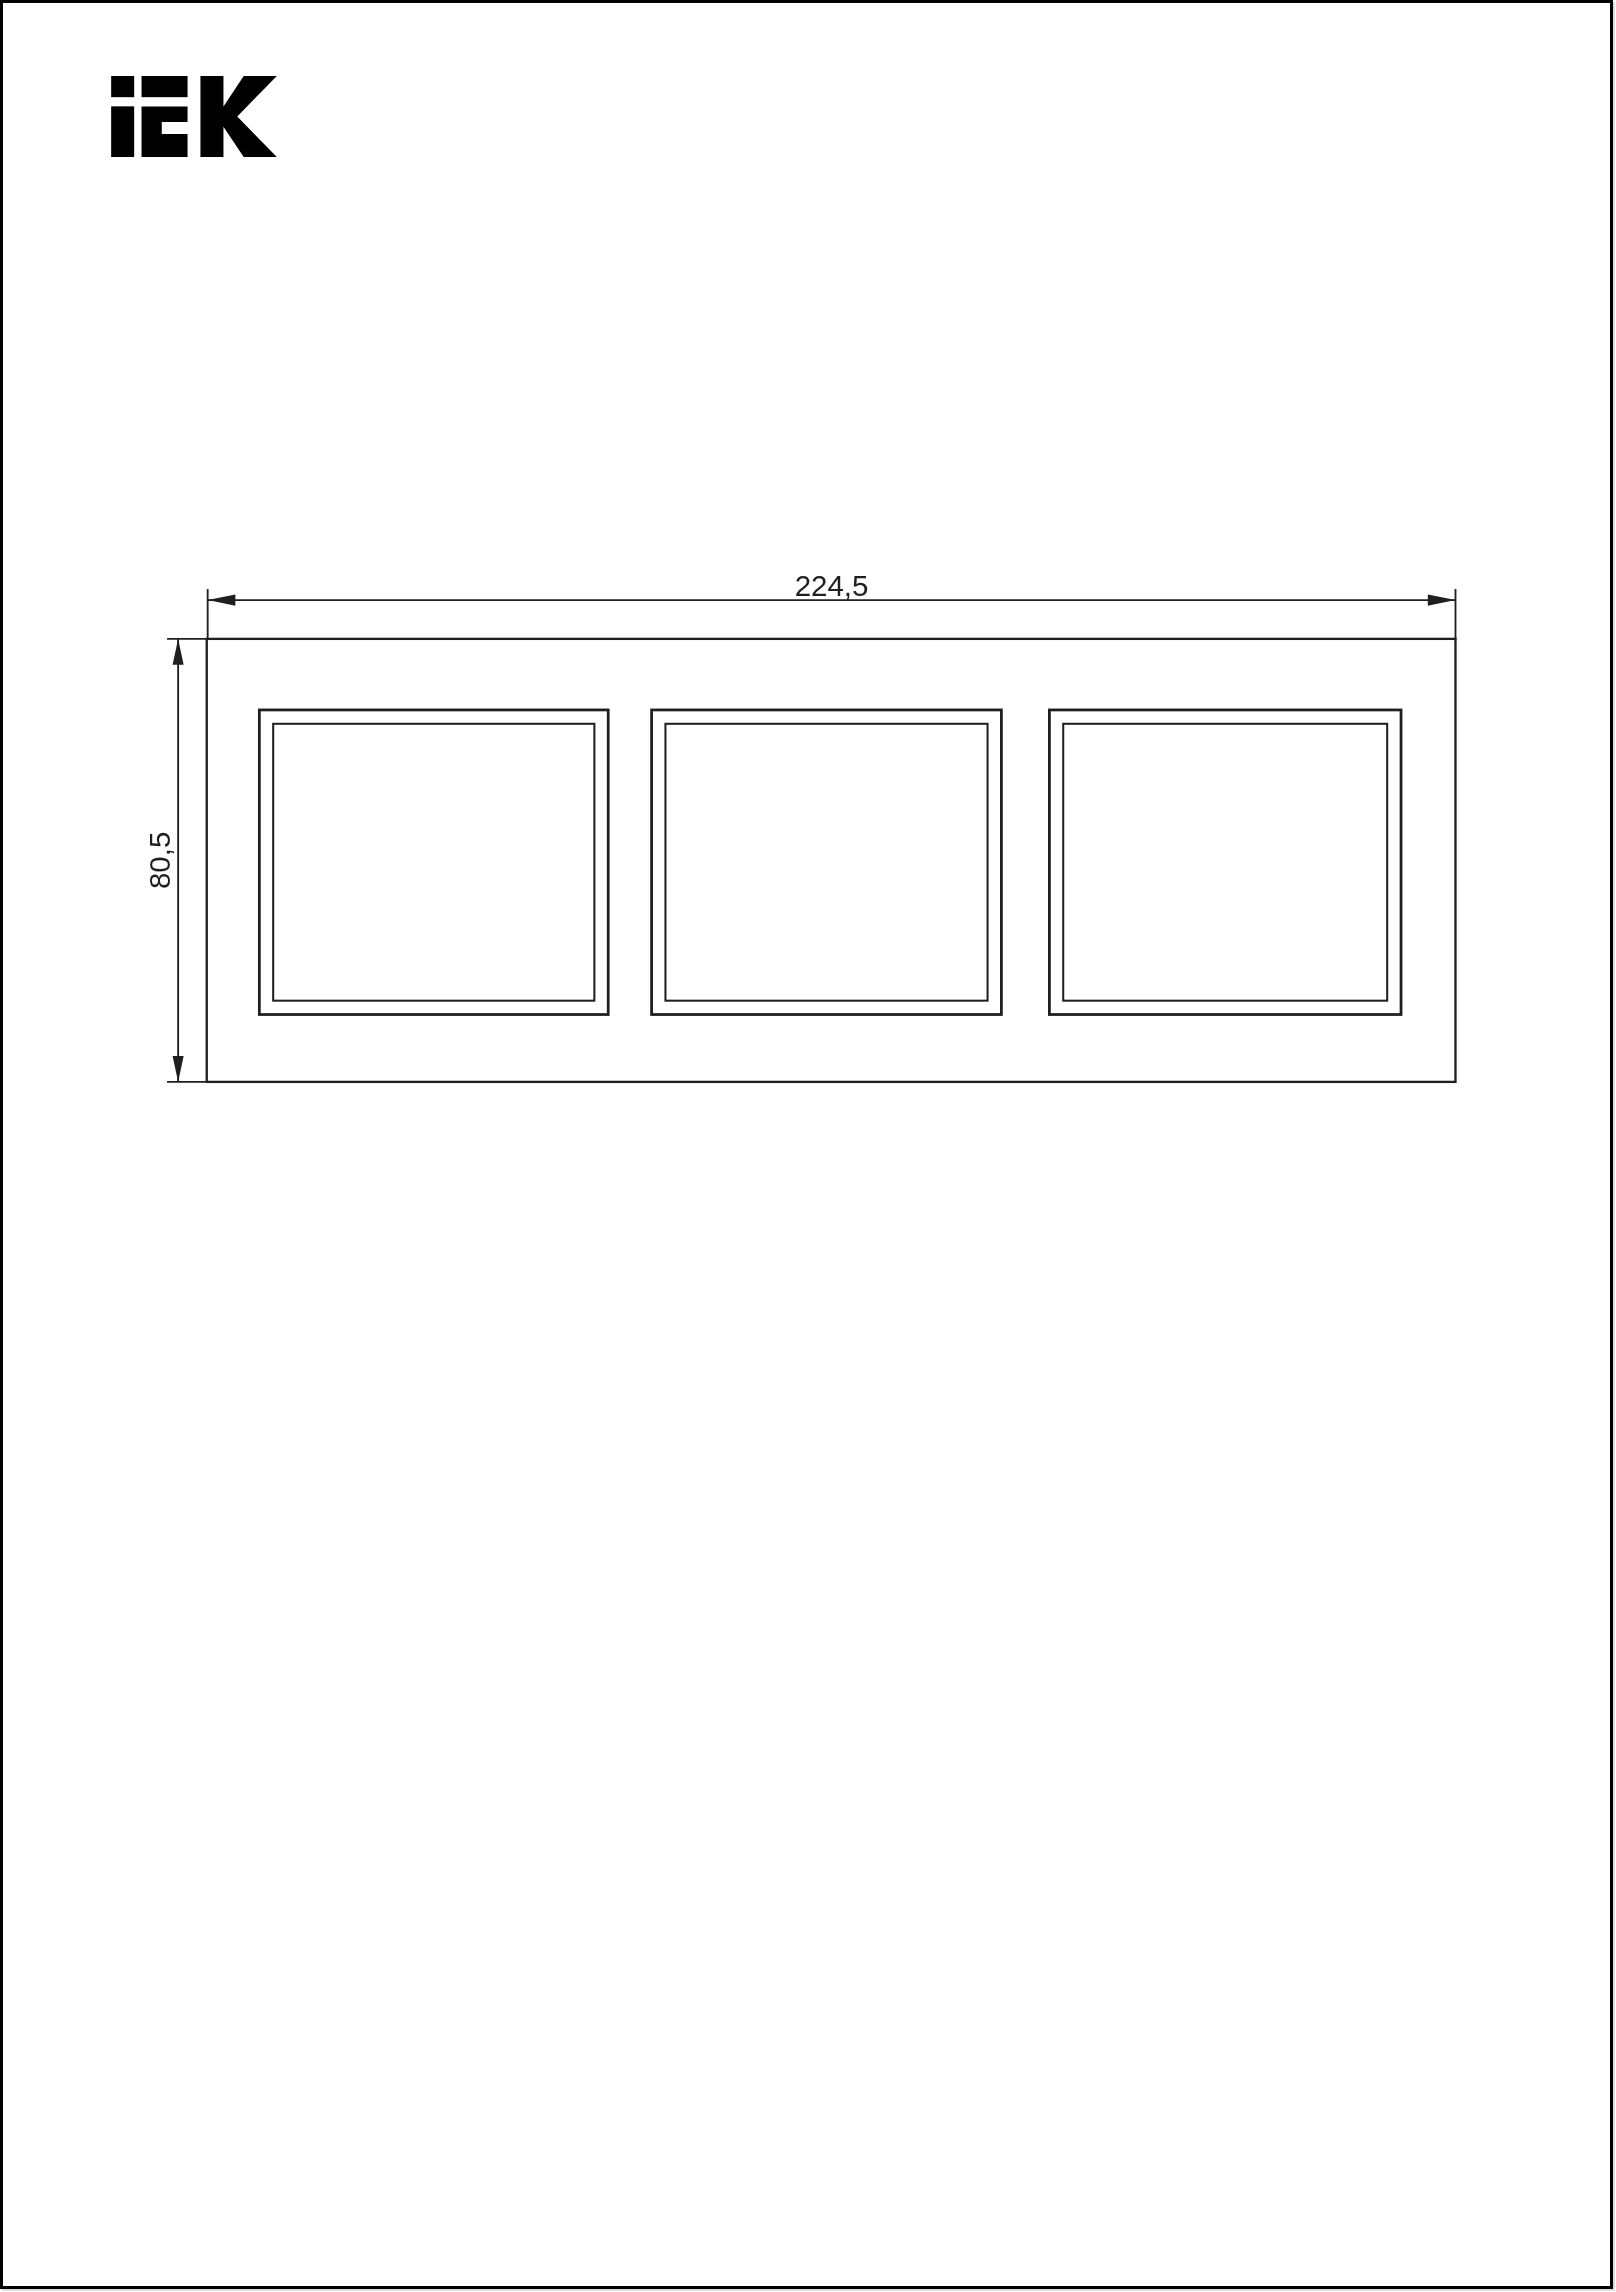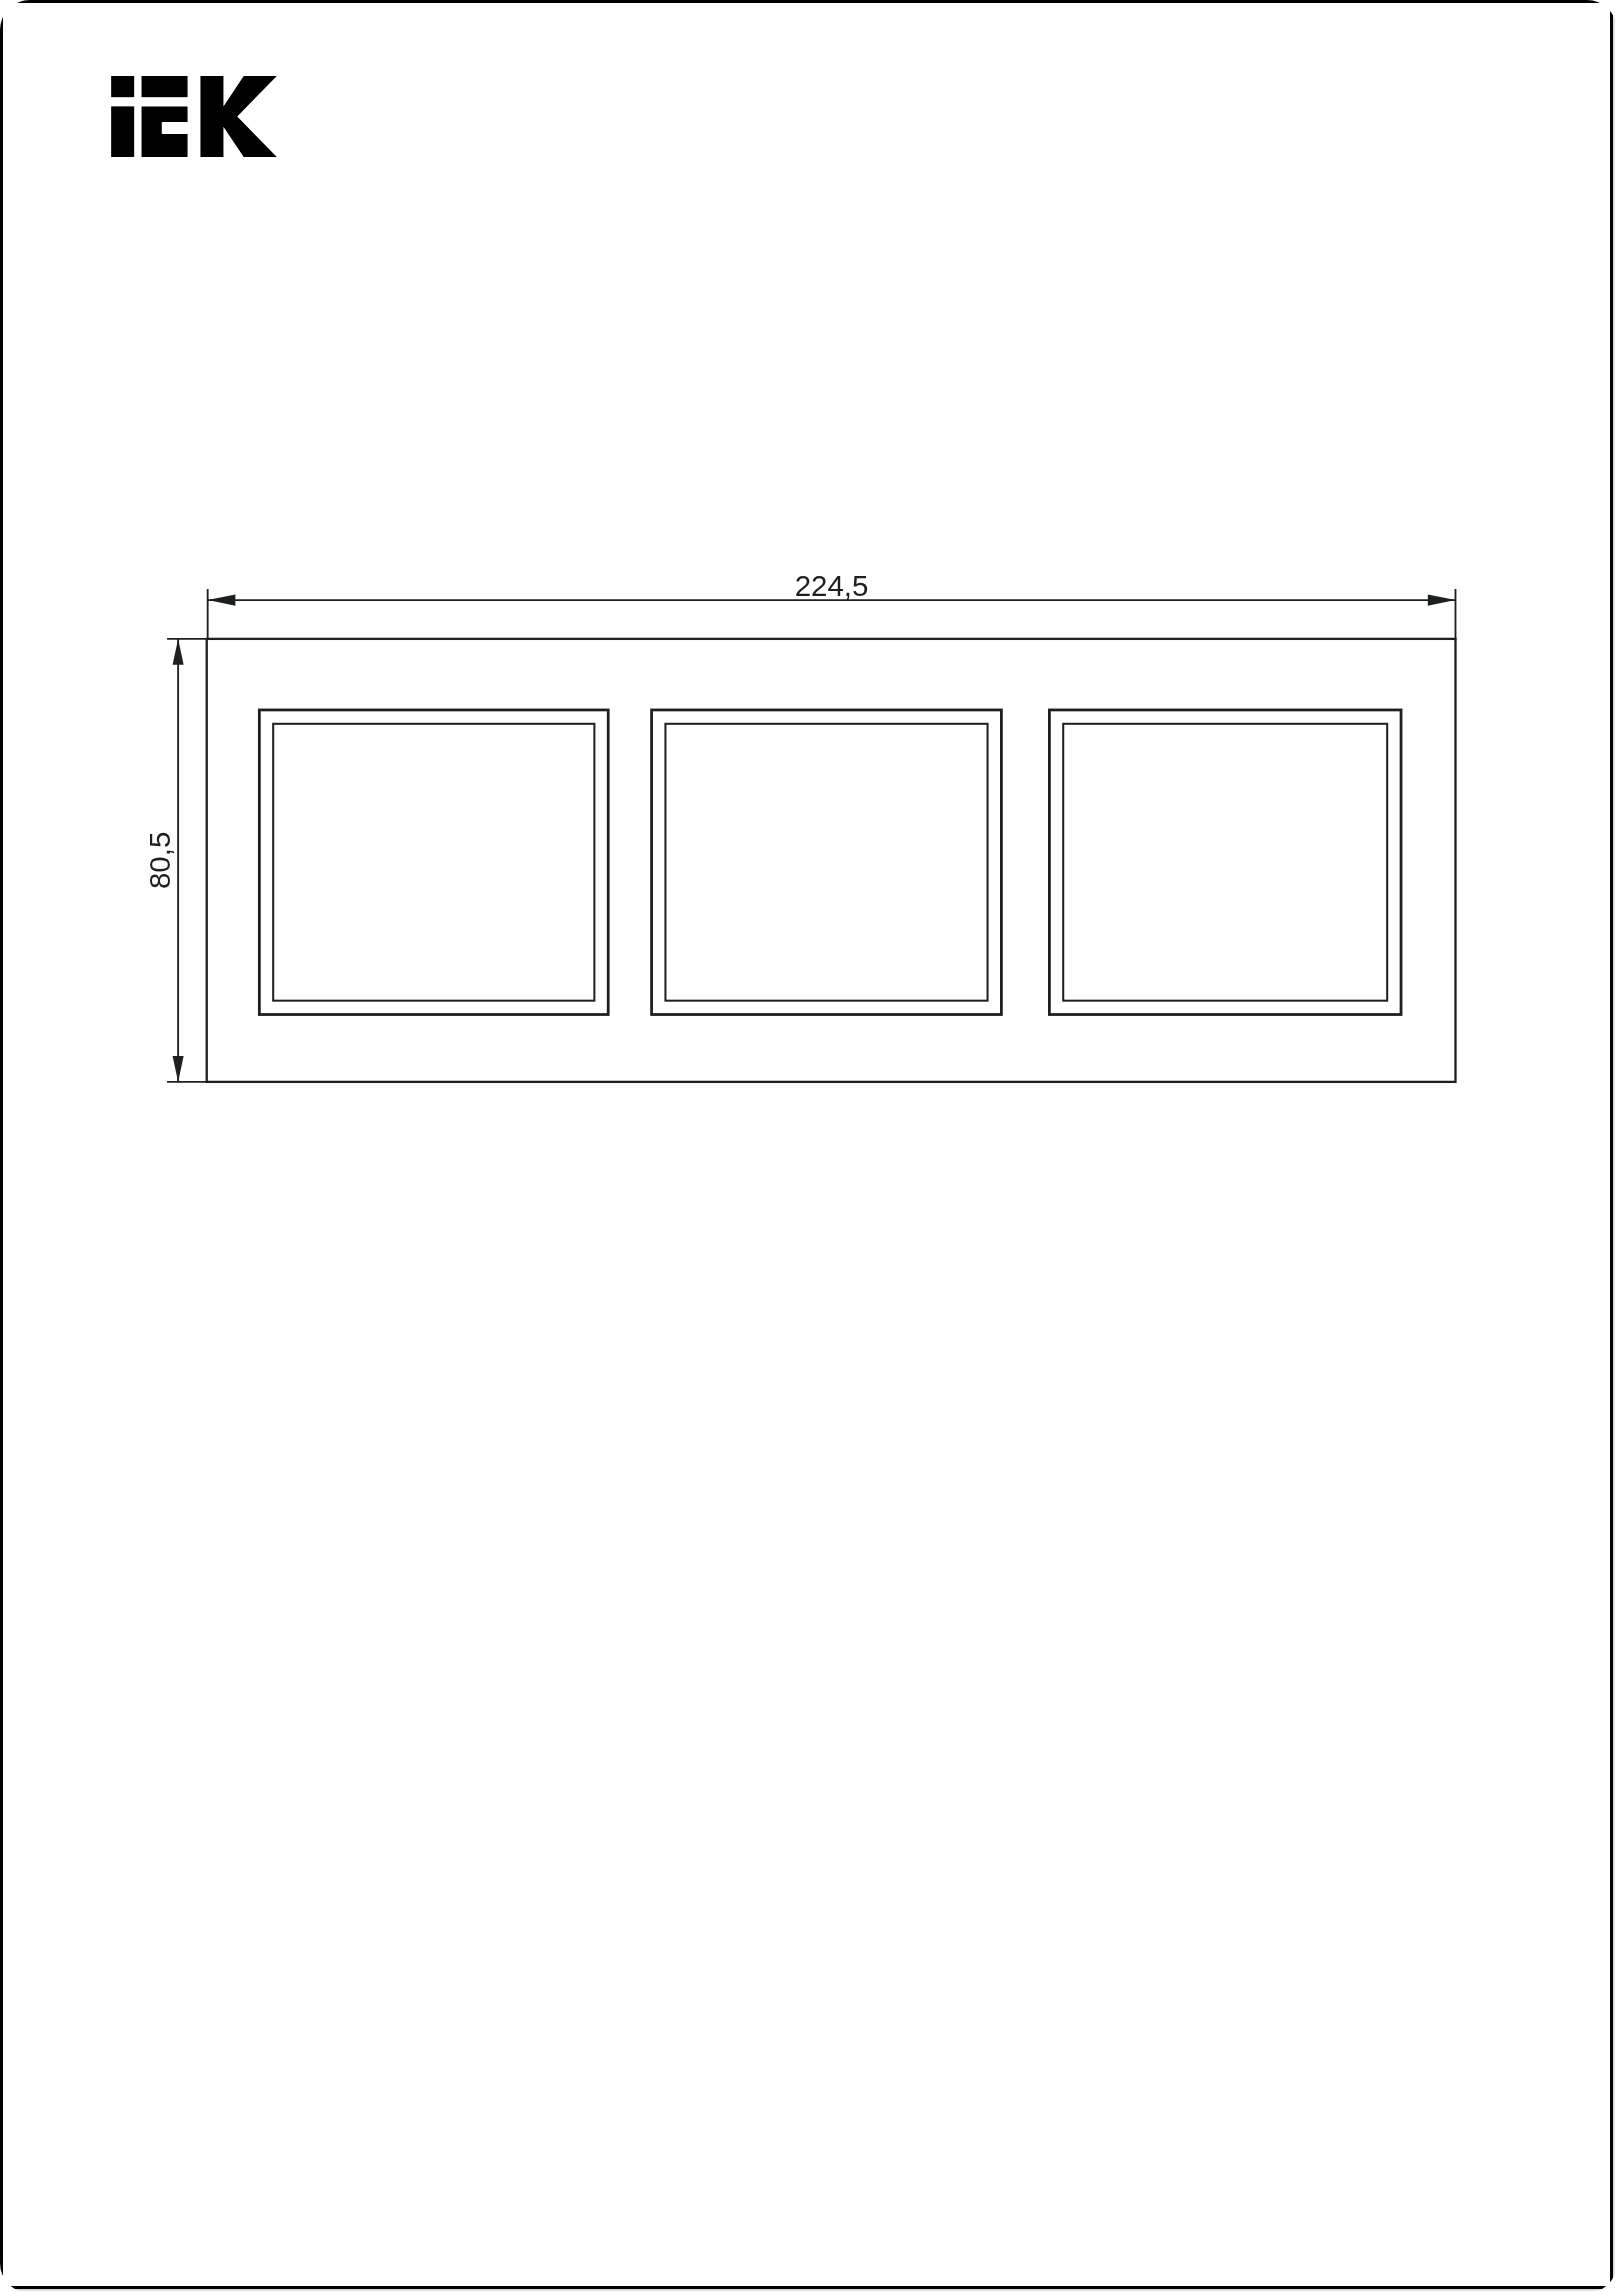--- a/index.html
+++ b/index.html
@@ -7,21 +7,20 @@
     padding: 0;
     background: #ffffff;
   }
   .sheet {
     position: relative;
     width: 1617px;
     height: 2293px;
     background: #ffffff;
     font-family: "Liberation Sans", sans-serif;
     overflow: hidden;
-    border-radius: 30px;
   }
   .sheet-border {
     position: absolute;
     left: 0;
     top: 0;
     width: 1613px;
     height: 2289px;
     border: 3.7px solid #000000;
     box-sizing: border-box;
     box-shadow: 1.8px 1.8px 0 0 #d9d9d9;

